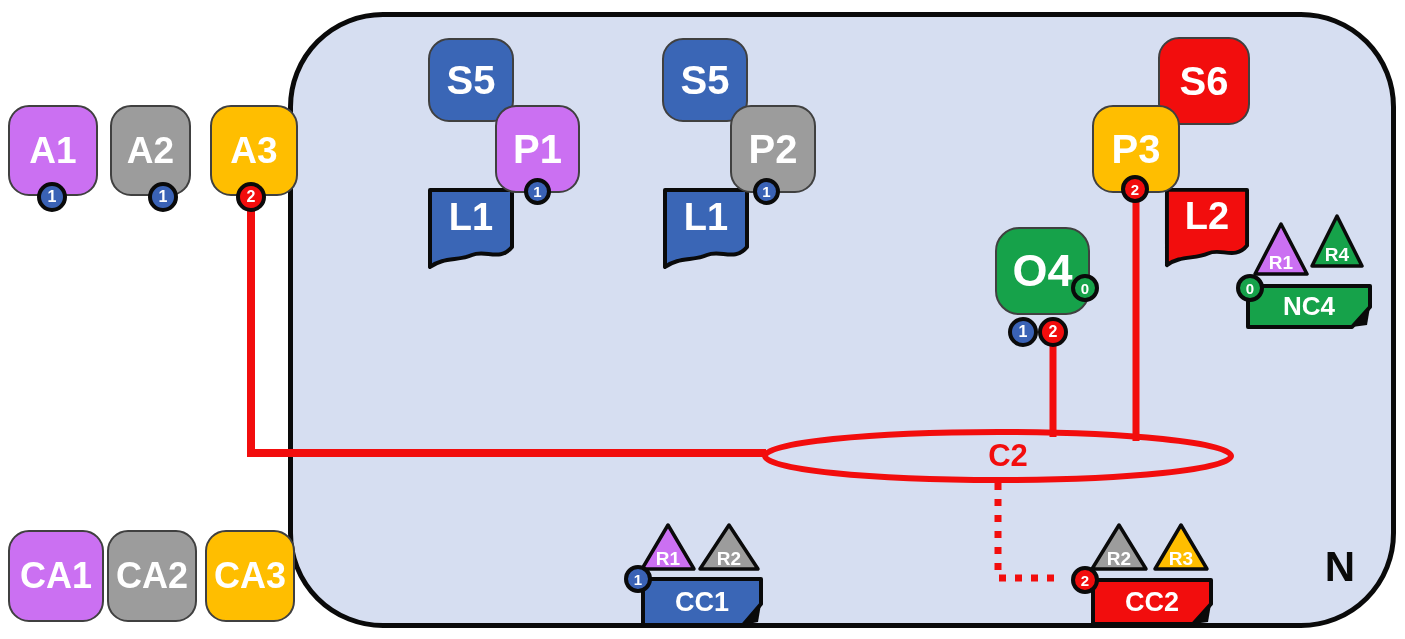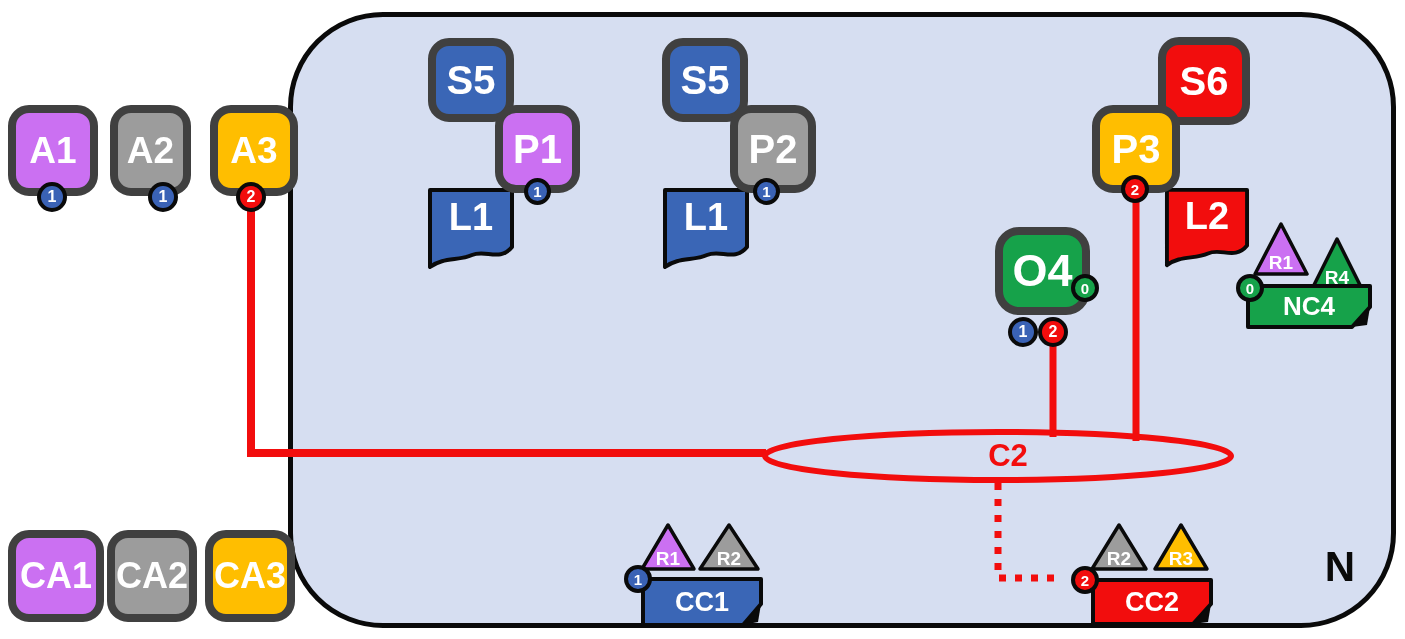--- a/index.html
+++ b/index.html
@@ -11,21 +11,21 @@
     position:absolute;left:288px;top:12px;width:1108px;height:616px;
     background:#D6DEF1;border:5px solid #0a0a0a;border-radius:95px;
     box-sizing:border-box;z-index:1;
   }
   .boundary-label{
     position:absolute;left:1305px;top:544px;width:70px;height:46px;
     color:#0a0a0a;font-size:42px;display:flex;align-items:center;justify-content:center;z-index:4;
   }
   .lines{position:absolute;left:0;top:0;z-index:2;}
   .chip{
-    position:absolute;border:8px solid #404040;border-radius:21px;
+    position:absolute;border:2px solid #404040;border-radius:21px;
     display:flex;align-items:center;justify-content:center;color:#ffffff;
     box-sizing:border-box;z-index:3;
   }
   .purple{background:#CB70F2;}
   .gray{background:#9C9C9C;}
   .amber{background:#FFBE00;}
   .blue{background:#3A66B6;}
   .red{background:#F20D0D;}
   .green{background:#16A24A;}
   .badge{
@@ -144,21 +144,21 @@
   <div class="badge badge-red" style="left:1038px;top:317px;width:30px;height:30px;font-size:16px;">
       <span>2</span>
     </div>
 
   <div class="shape" style="left:1252px;top:201px;width:58px;height:58px;">
     <svg width="58" height="58" viewBox="0 0 58 58">
         <polygon points="29,4 55,54 3,54" fill="#CB70F2" stroke="#0a0a0a" stroke-width="3.5" stroke-linejoin="round"></polygon>
         <text class="tri-label" x="29" y="49" text-anchor="middle" font-size="19" fill="#ffffff">R1</text>
       </svg>
   </div>
-  <div class="shape" style="left:1309px;top:216px;width:56px;height:58px;">
+  <div class="shape" style="left:1309px;top:193px;width:56px;height:58px;">
     <svg width="56" height="58" viewBox="0 0 56 58">
         <polygon points="28,4 53,54 3,54" fill="#16A24A" stroke="#0a0a0a" stroke-width="3.5" stroke-linejoin="round"></polygon>
         <text class="tri-label" x="28" y="49" text-anchor="middle" font-size="19" fill="#ffffff">R4</text>
       </svg>
   </div>
   <div class="shape" style="left:1245px;top:264px;width:128px;height:47px;">
     <svg width="128" height="47" viewBox="0 0 128 47">
         <path d="M3,3 H125 V24 L107,44 H3 Z" fill="#16A24A" stroke="#0a0a0a" stroke-width="4" stroke-linejoin="round"></path>
         <polygon points="107,44 125,24 122,42" fill="#0a0a0a"></polygon>
       </svg>

